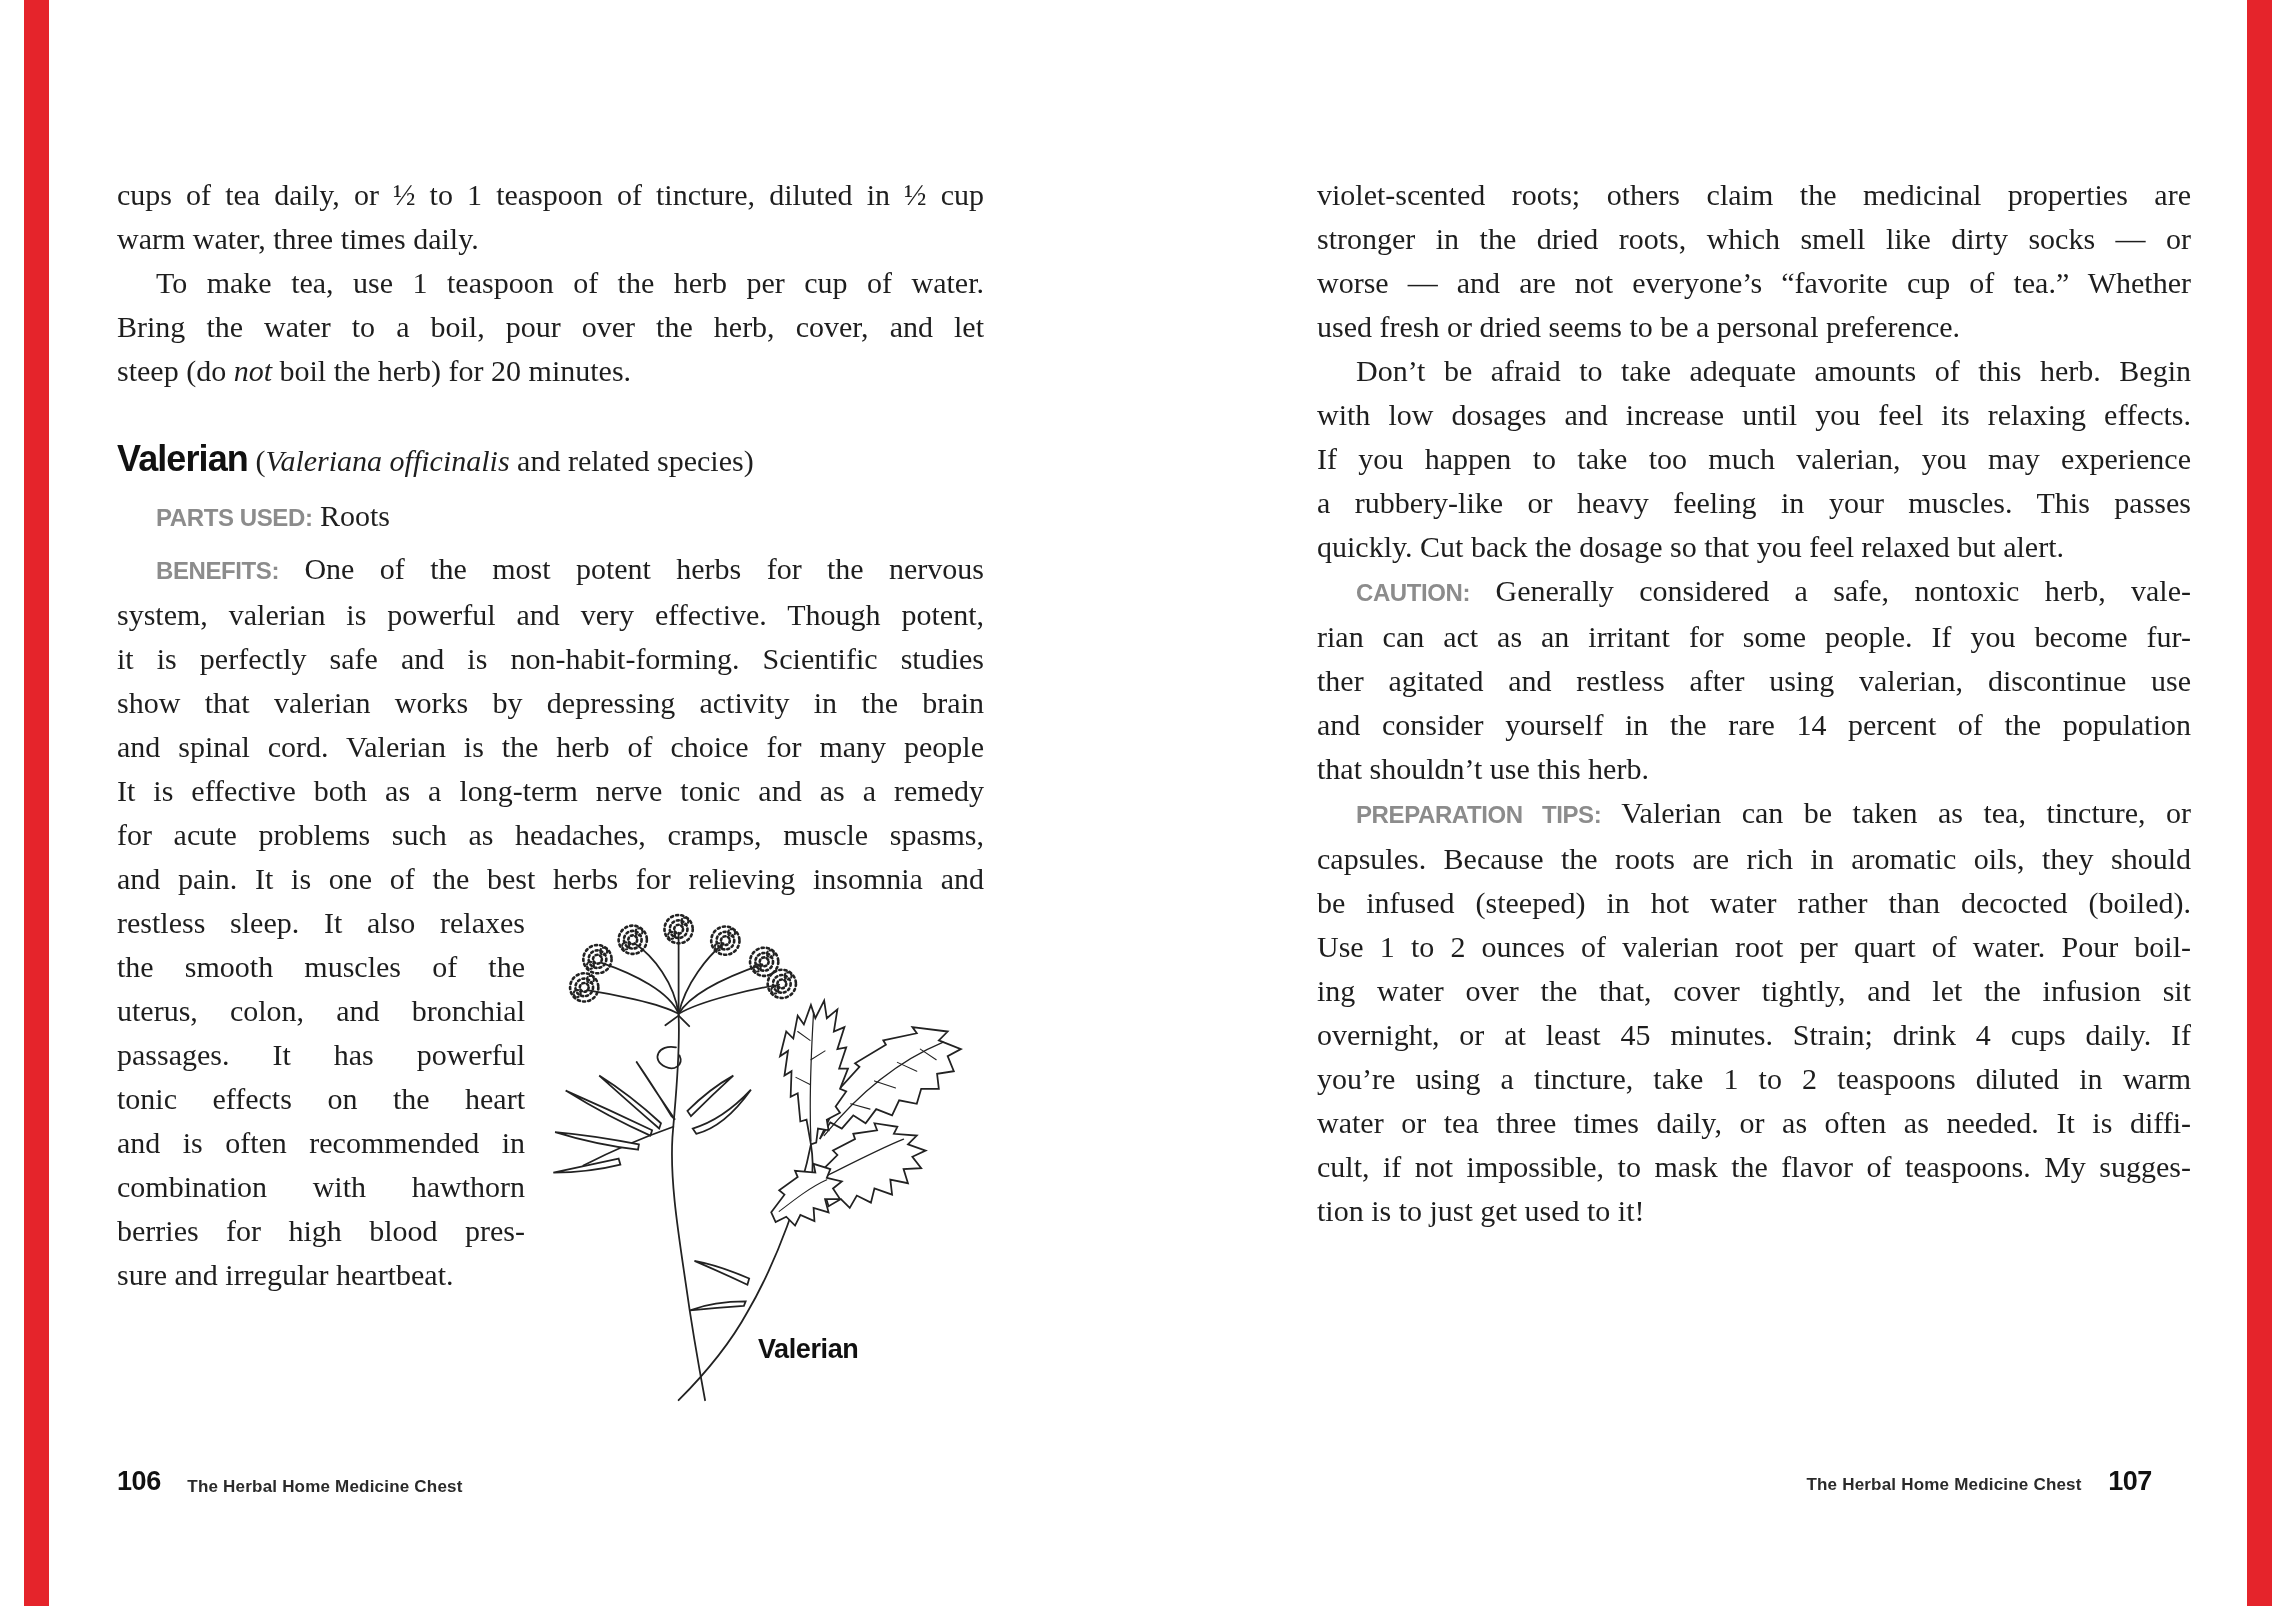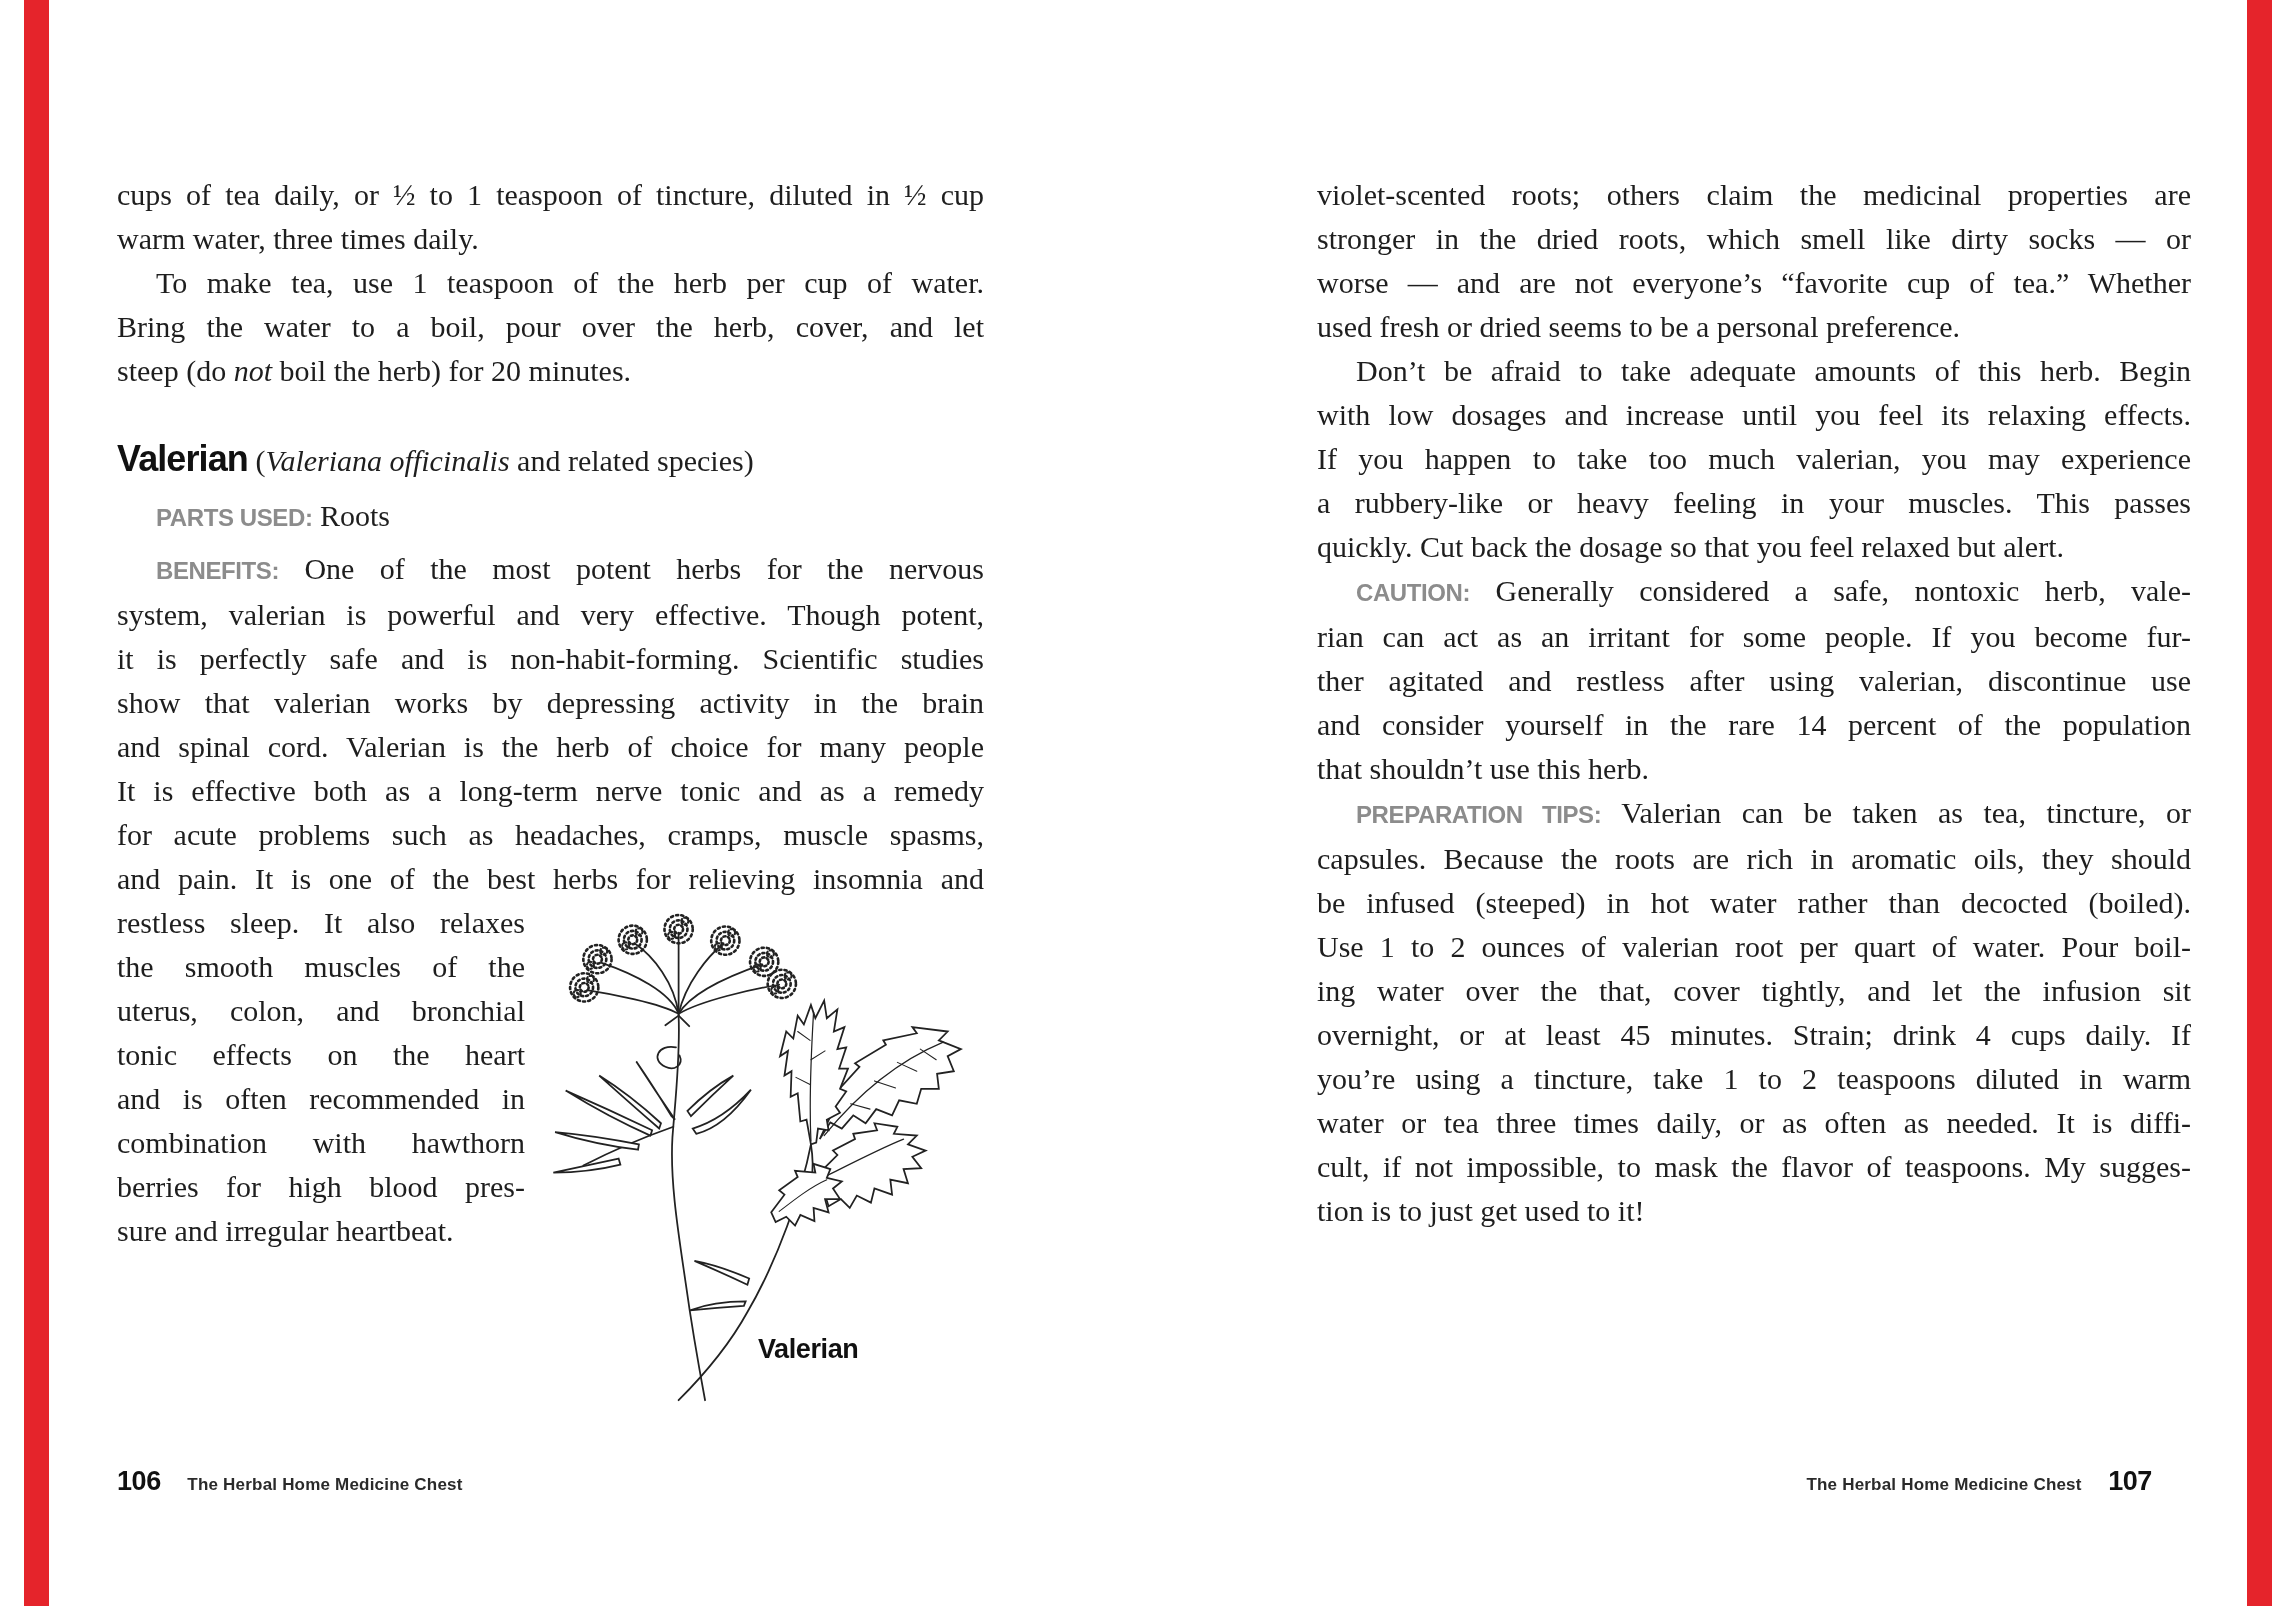--- a/index.html
+++ b/index.html
@@ -48,21 +48,21 @@
   #illo-caption{
     position:absolute; left:212px; top:426px;
     font-family:"Liberation Sans", sans-serif; font-weight:bold;
     font-size:27px; letter-spacing:-0.4px; color:#111;
   }
 
   .footer{
     position:absolute; top:1466px; display:flex; align-items:baseline;
     font-family:"Liberation Sans", sans-serif;
   }
-  #footer-left{left:117px;}
+  #footer-left{left:117px;align-items:flex-end;}
   #footer-right{left:1317px; width:835px; justify-content:flex-end;}
   .pagenum{font-weight:bold; font-size:27px; letter-spacing:-0.4px; color:#111;}
   .foot-title{font-weight:bold; font-size:17px; letter-spacing:0.2px; color:var(--foot);}
   #footer-left .foot-title{margin-left:26.5px;}
   #footer-right .foot-title{margin-right:26.5px;}
 </style>
 </head>
 <body>
 
 <div id="spread">
@@ -94,20 +94,21 @@
         <div class="line just">show that valerian works by depressing activity in the brain</div>
         <div class="line just">and spinal cord. Valerian is the herb of choice for many people</div>
         <div class="line just">It is effective both as a long-term nerve tonic and as a remedy</div>
         <div class="line just">for acute problems such as headaches, cramps, muscle spasms,</div>
         <div class="line just">and pain. It is one of the best herbs for relieving insomnia and</div>
       </div>
       <div class="para narrow">
         <div class="line just">restless sleep. It also relaxes</div>
         <div class="line just">the smooth muscles of the</div>
         <div class="line just">uterus, colon, and bronchial</div>
+        <div class="line just">passages. It has powerful</div>
         <div class="line just">tonic effects on the heart</div>
         <div class="line just">and is often recommended in</div>
         <div class="line just">combination with hawthorn</div>
         <div class="line just">berries for high blood pres-</div>
         <div class="line">sure and irregular heartbeat.</div>
       </div>
     </div>
 
   <div id="col-right" class="col">
       <div class="para">

